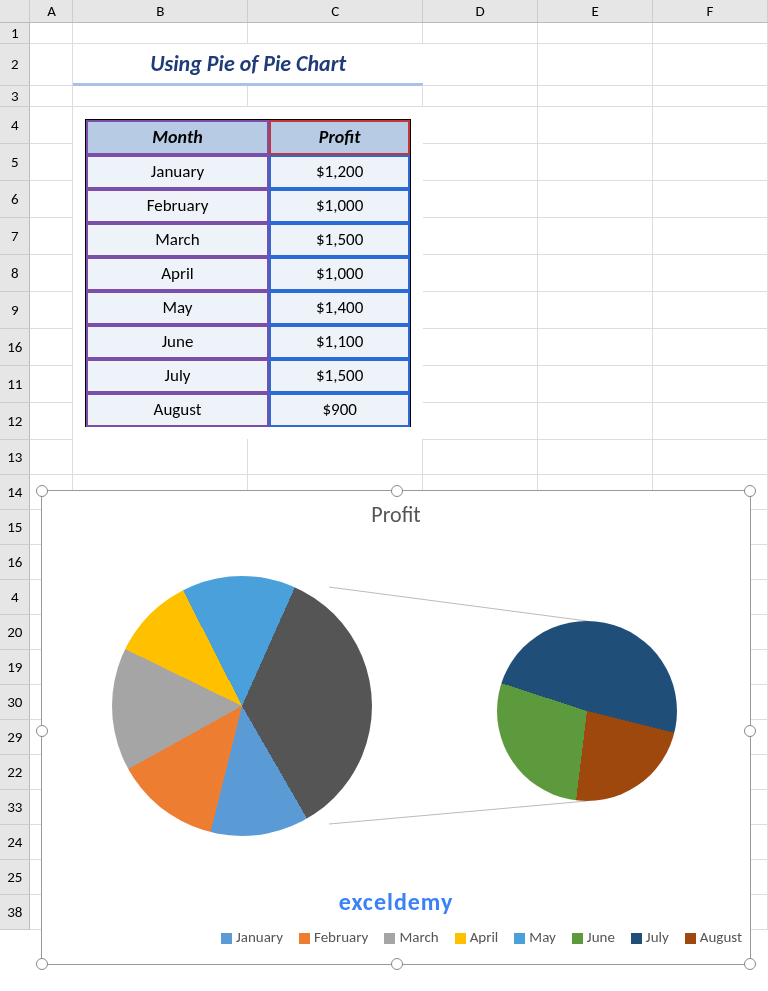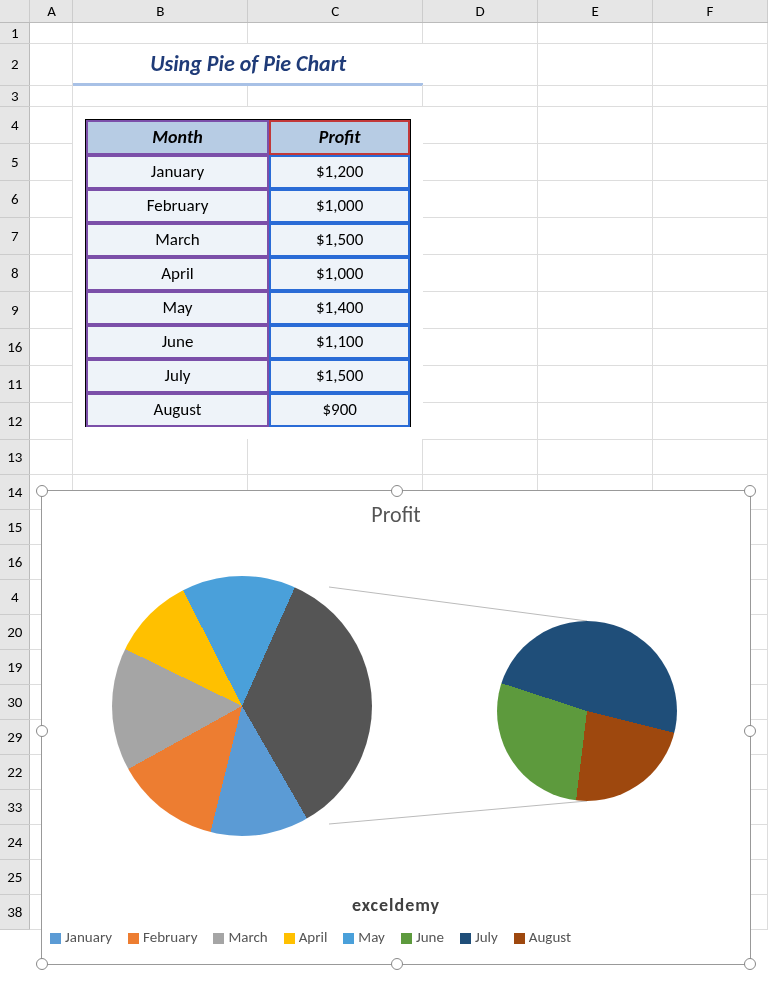--- a/index.html
+++ b/index.html
@@ -130,32 +130,32 @@
   }
   .connectors {
     position: absolute;
     left:0; top:0; width:100%; height:100%;
     pointer-events:none;
   }
   .legend {
     position: absolute;
     left: 0; right: 0;
     bottom: 18px;
-    text-align: left;
+    text-align: right;
     font-size: 15px;
     color: #555;
   }
   .leg-item { display:inline-block; margin: 0 8px; }
   .sw { display:inline-block; width:11px; height:11px; margin-right:4px; vertical-align:middle; }
   .watermark {
     position:absolute;
     left:50%; bottom:48px;
     transform:translateX(-50%);
-    font-size:18px;
-    color:#404040;
+    font-size:24px;
+    color:#3b82f6;
     font-weight:bold;
     letter-spacing:1px;
   }
 </style>
 </head>
 <body>
 
 <table class="grid">
   <colgroup>
     <col style="width:30px">

